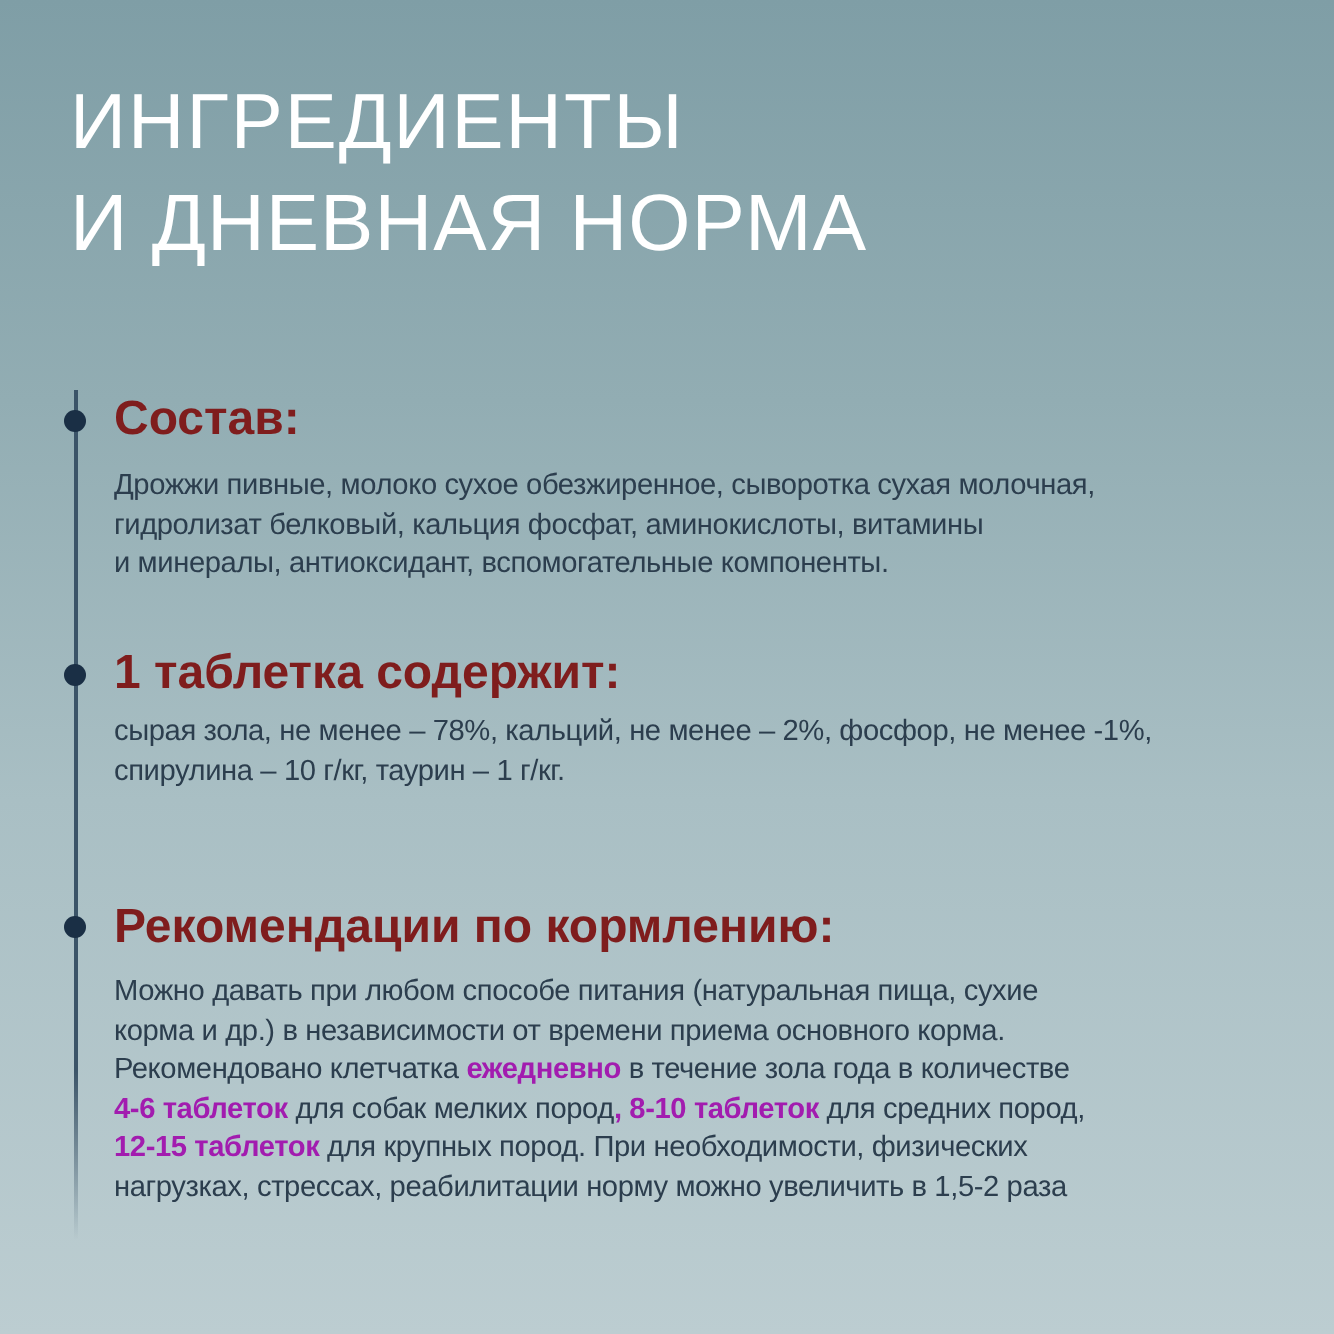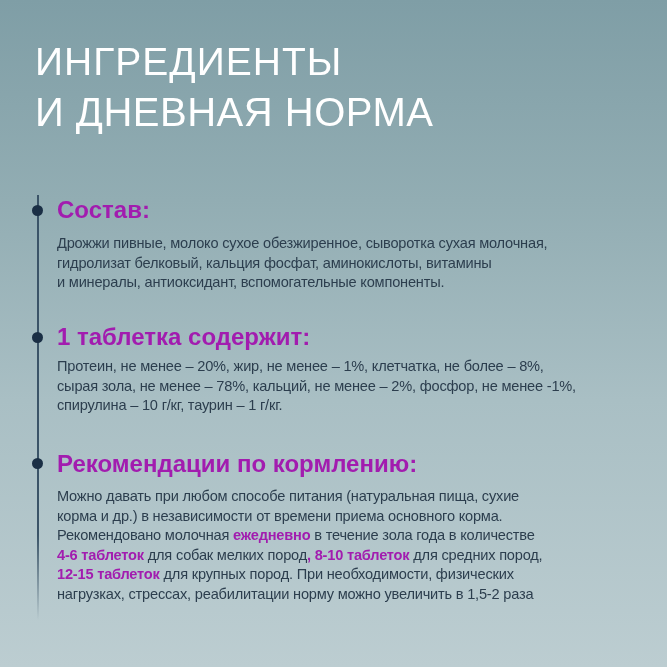--- a/index.html
+++ b/index.html
@@ -18,21 +18,21 @@
       position:absolute; left:37px; top:195px; width:1.5px; height:425px;
       background: linear-gradient(180deg, #3b5468 0%, #3b5468 80%, rgba(59,84,104,0) 100%);
     }
     .section { position:absolute; left:0; width:667px; }
     .bullet {
       position:absolute; left:32px; width:11px; height:11px; border-radius:50%;
       background:#1a2f45;
     }
     .heading {
       position:absolute; left:57px; margin:0;
-      color:#a21caf; font-weight:bold; font-size:24px; line-height:28px;
+      color:#7f1d1d; font-weight:bold; font-size:24px; line-height:28px;
     }
     .body {
       position:absolute; left:57px; width:600px; margin:0;
       color:#2c3e4e; font-size:14.6px; line-height:19.5px; letter-spacing:-0.2px;
     }
     .body .line { display:block; white-space:nowrap; }
     .body b { font-weight:bold; color:#a21caf; }
   </style>
 </head>
 <body>
@@ -51,30 +51,29 @@
     <span class="line">Дрожжи пивные, молоко сухое обезжиренное, сыворотка сухая молочная,</span>
     <span class="line">гидролизат белковый, кальция фосфат, аминокислоты, витамины</span>
     <span class="line">и минералы, антиоксидант, вспомогательные компоненты.</span>
   </p>
 </div>
 
 <div class="section">
   <span class="bullet" style="top:332px;"></span>
   <h2 class="heading" style="top:323px;">1 таблетка содержит:</h2>
   <p class="body" style="top:357px;">
-    <span class="line">Протеин, не менее – 20%, жир, не менее – 1%, клетчатка, не более – 8%,</span>
     <span class="line">сырая зола, не менее – 78%, кальций, не менее – 2%, фосфор, не менее -1%,</span>
     <span class="line">спирулина – 10 г/кг, таурин – 1 г/кг.</span>
   </p>
 </div>
 
 <div class="section">
   <span class="bullet" style="top:458px;"></span>
   <h2 class="heading" style="top:450px;">Рекомендации по кормлению:</h2>
   <p class="body" style="top:487px;">
     <span class="line">Можно давать при любом способе питания (натуральная пища, сухие</span>
     <span class="line">корма и др.) в независимости от времени приема основного корма.</span>
-    <span class="line"><span>Рекомендовано молочная </span><b>ежедневно</b><span> в течение зола года в количестве</span></span>
+    <span class="line"><span>Рекомендовано клетчатка </span><b>ежедневно</b><span> в течение зола года в количестве</span></span>
     <span class="line"><b>4-6 таблеток</b><span> для собак мелких пород</span><b>, 8-10 таблеток</b><span> для средних пород,</span></span>
     <span class="line"><b>12-15 таблеток</b><span> для крупных пород. При необходимости, физических</span></span>
     <span class="line">нагрузках, стрессах, реабилитации норму можно увеличить в 1,5-2 раза</span>
   </p>
 </div>
 
 </body></html>

